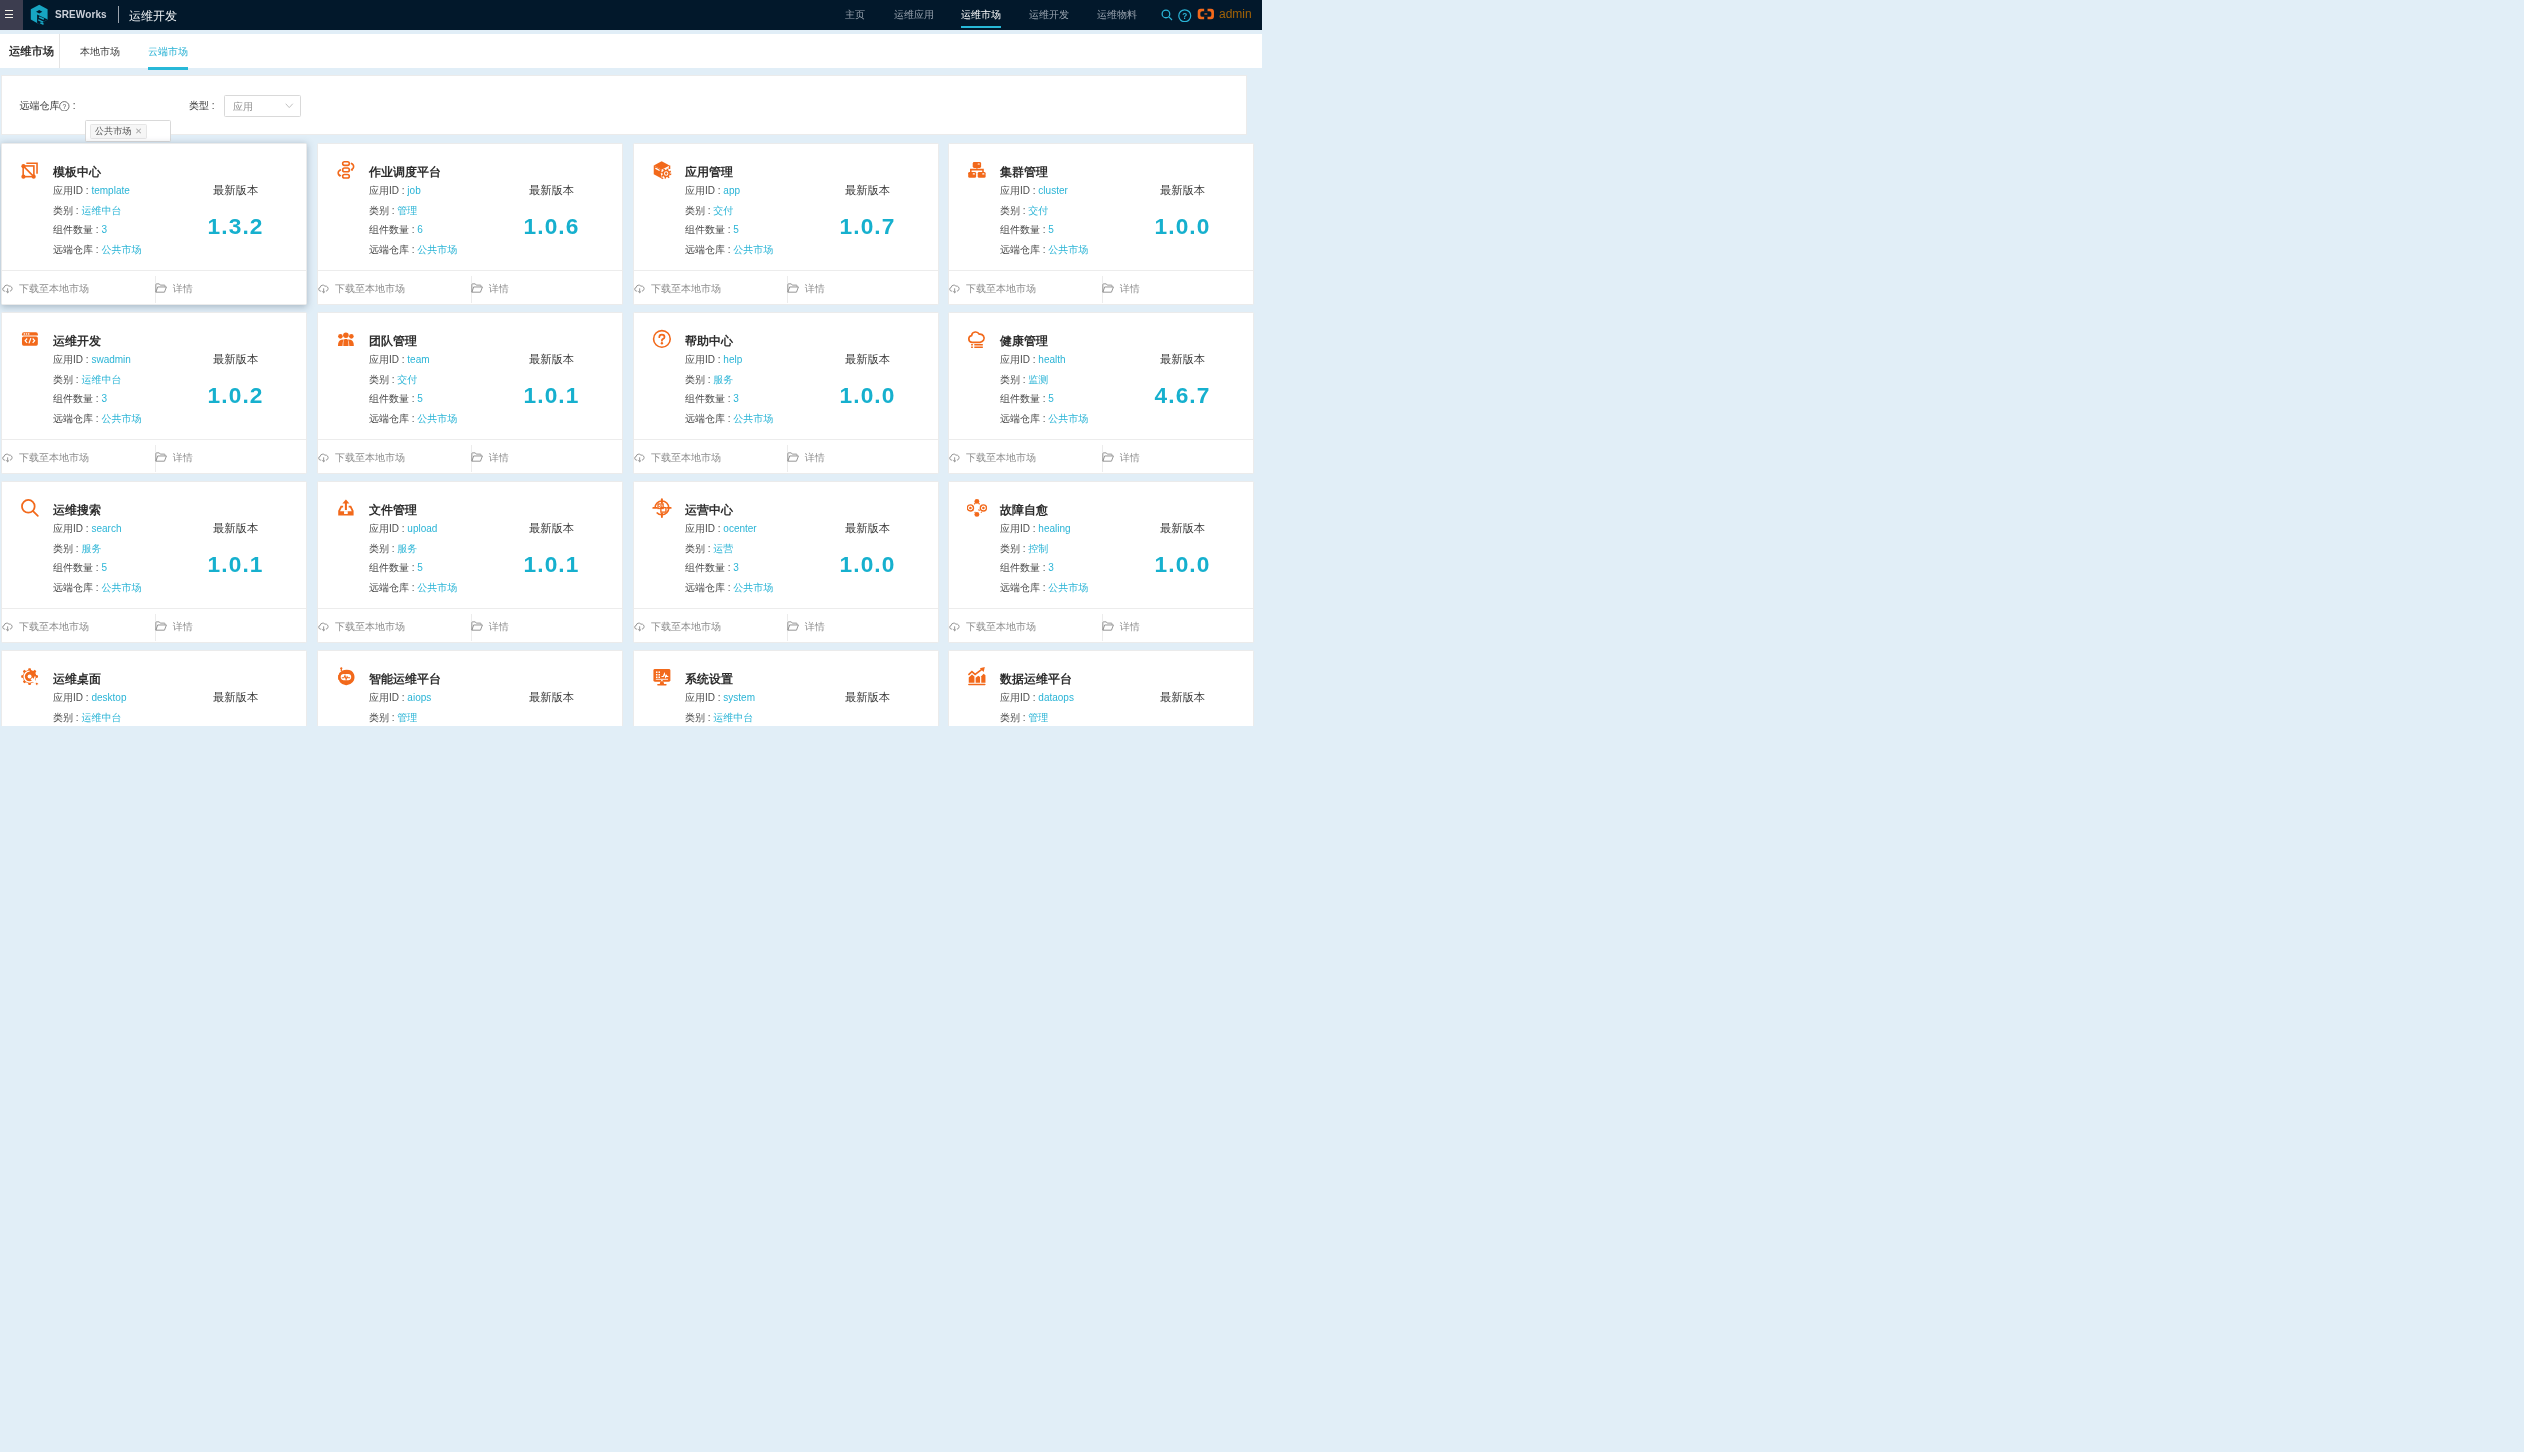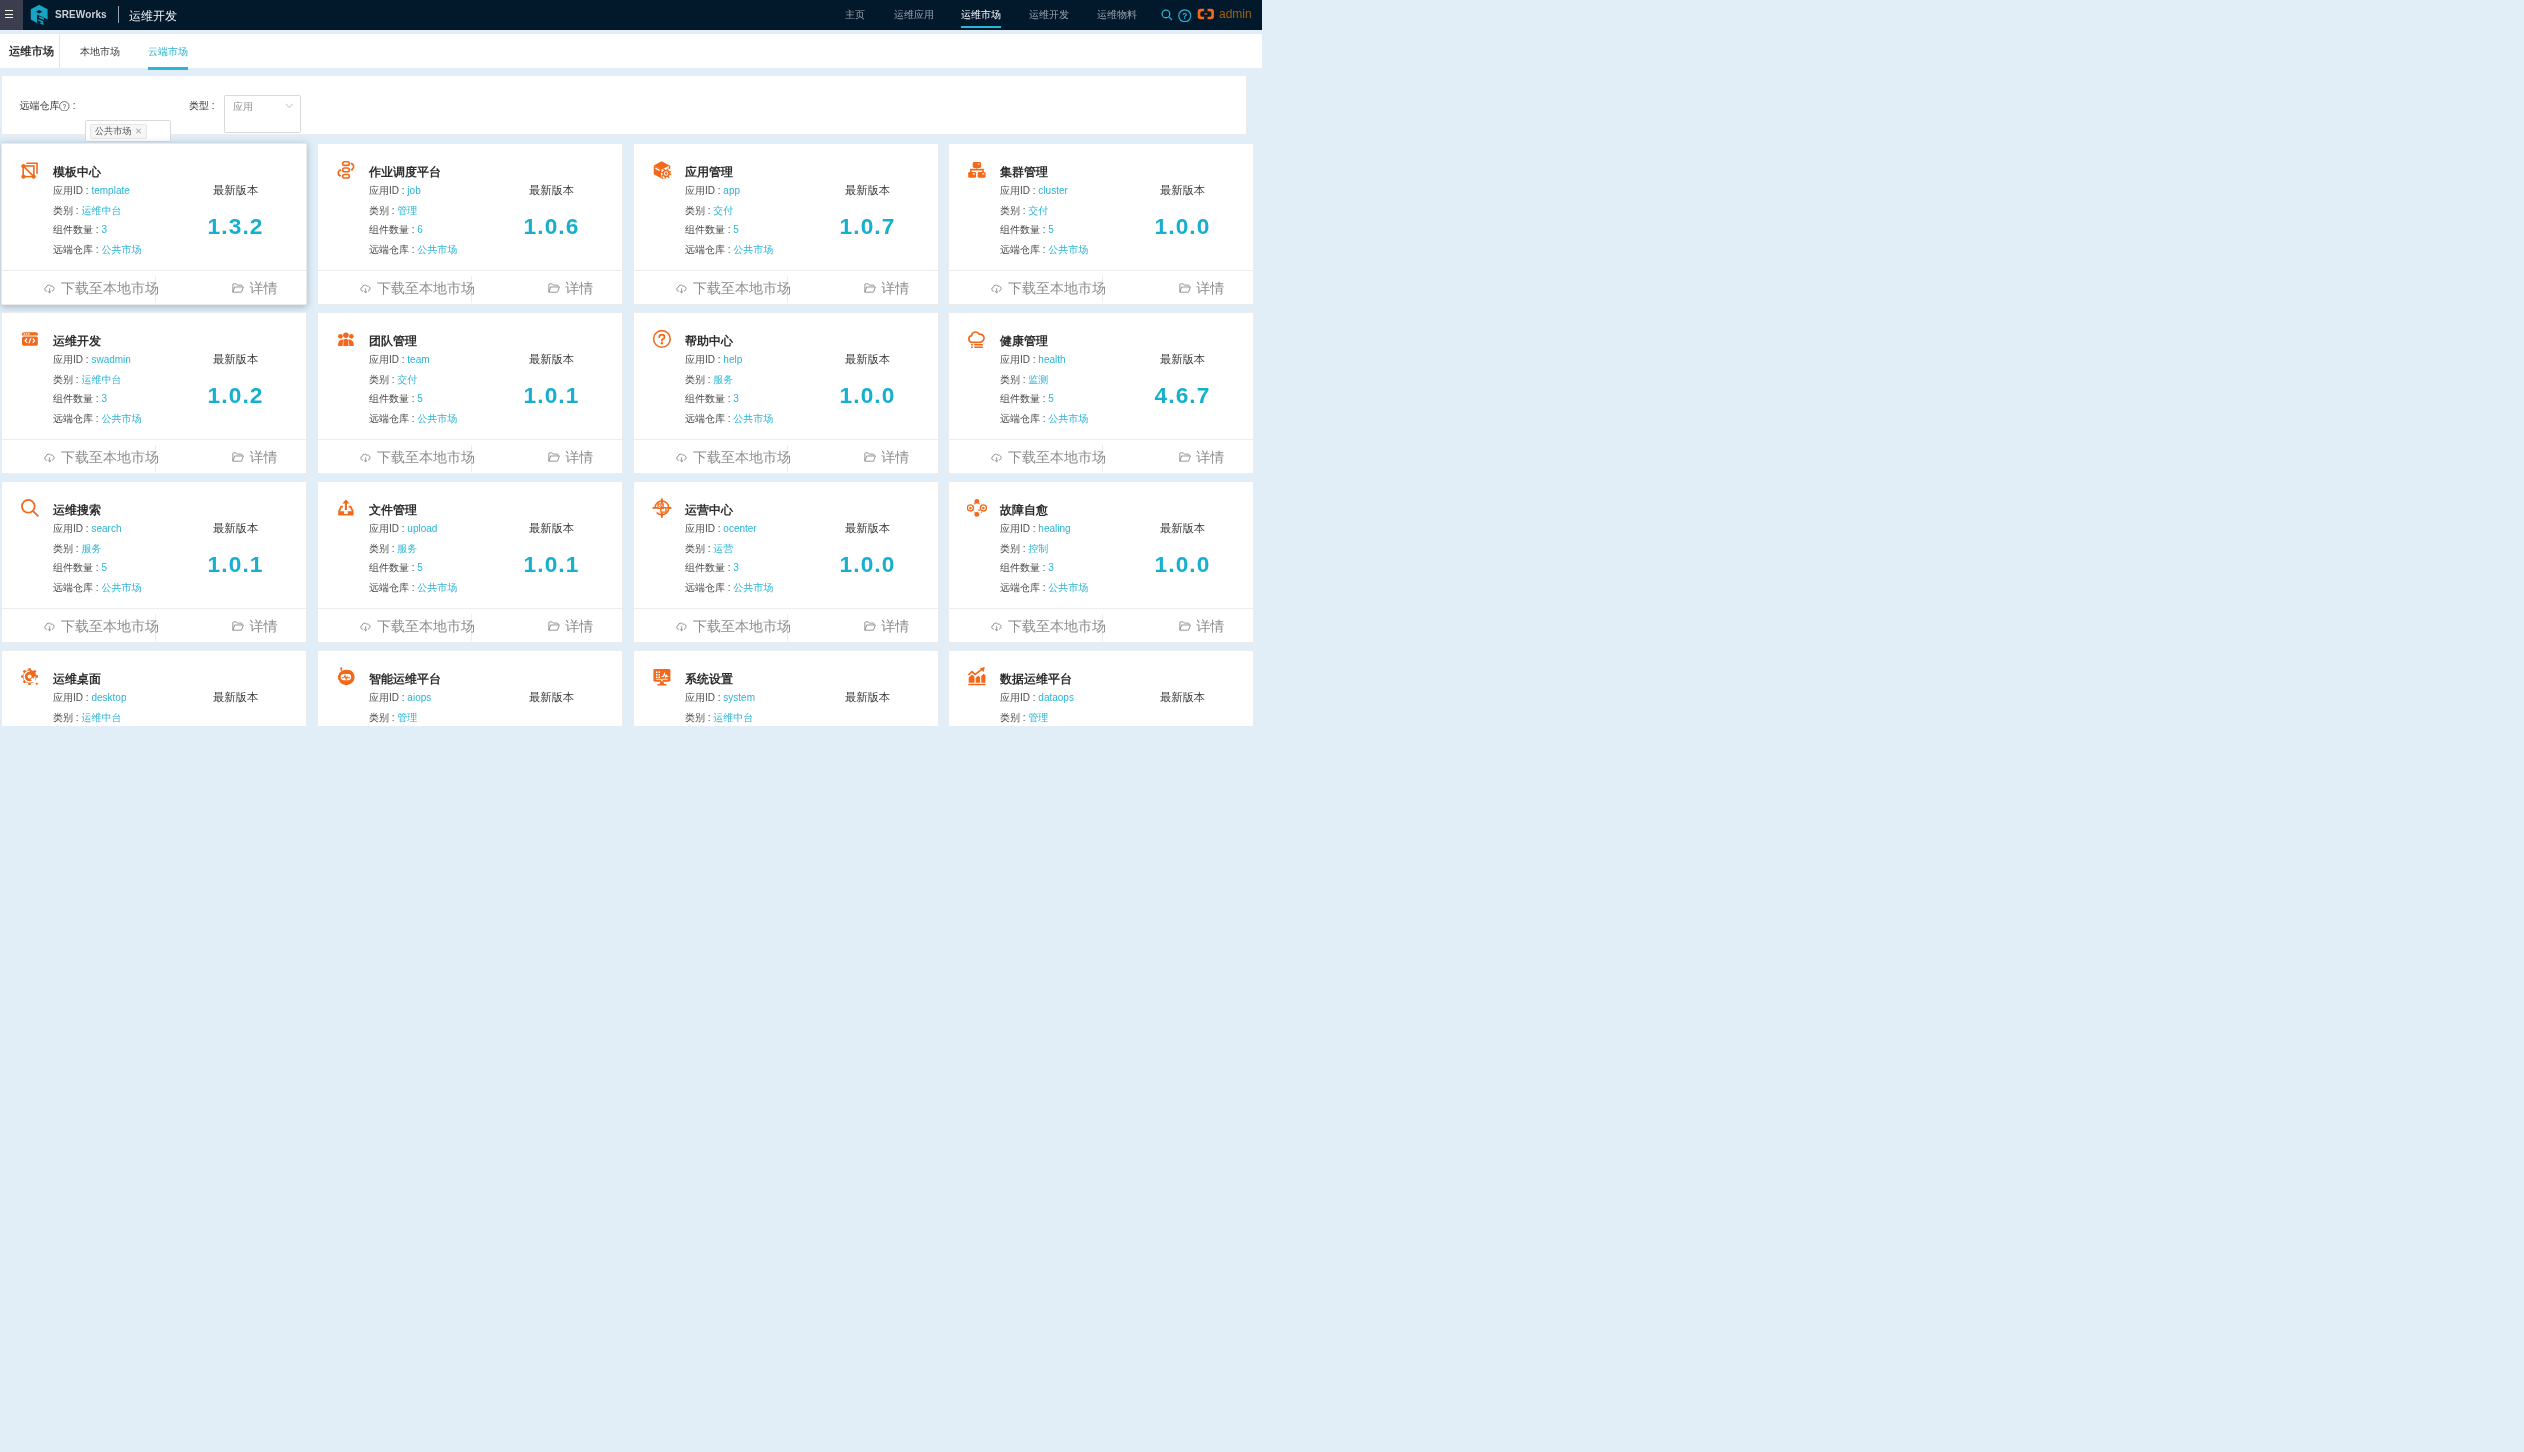--- a/index.html
+++ b/index.html
@@ -30,37 +30,37 @@
 .tab.on { color:#27b1d4; }
 #tuline { position:absolute; left:148px; top:33px; width:40px; height:2.8px; background:#27b8d8; }
 
 
 #filter { position:absolute; left:1.1px; top:75px; width:1246px; height:60px; background:#fff; border:0.7px solid #ebebeb; }
 #flabel1 { position:absolute; left:17.3px; top:23.4px; font-size:10px; color:#3a3a3a; }
 #fbox1 { position:absolute; left:83px; top:19px; width:86px; height:22px; background:#fff; border:0.7px solid #d9d9d9; border-radius:1.4px;margin-top:25px; }
 #ftag { position:absolute; left:3.5px; top:2.8px; height:15px; background:#f6f6f6; border:0.7px solid #e6e6e6; border-radius:1.4px; font-size:9.2px; color:#555; line-height:13.5px; padding:0 4.2px; }
 #ftag .x { color:#a6a6a6; margin-left:3.5px; font-size:8.5px; }
 #flabel2 { position:absolute; left:187px; top:23.4px; font-size:10px; color:#3a3a3a; }
-#fbox2 { position:absolute; left:222px; top:19px; width:77px; height:38px; background:#fff; border:0.7px solid #d9d9d9; border-radius:1.4px;text-align:right; }
+#fbox2 { position:absolute; left:222px; top:19px; width:77px; height:22px; background:#fff; border:0.7px solid #d9d9d9; border-radius:1.4px;text-align:right; }
 #fbox2 span { position:absolute; left:7.8px; top:4.2px; font-size:10px; color:#8e8e8e; }
 #fbox2 svg { position:absolute; right:6.4px; top:7px; }
 
 
 .card { position:absolute; width:306px; height:162px; background:#fff; border-radius:1.4px; border:0.7px solid #ebebeb; }
 .card.hov { box-shadow:0 1.4px 7px rgba(60,80,100,.35);padding-left:35px; }
 .cic { position:absolute; left:17.7px; top:15.6px; } .cic svg { transform:scale(1.12); transform-origin:0 0; }
 .ct { position:absolute; left:51px; top:19.5px; font-size:12px; font-weight:bold; color:#2d2d2d; }
 .fl { position:absolute; left:51px; height:12.7px; font-size:10px; color:#4c4c4c; white-space:nowrap; }
 .fl b { font-weight:normal; color:#2ab4d6; }
 .f1 { top:40px; } .f2 { top:60px; } .f3 { top:79px; } .f4 { top:99px; }
 .lvt { position:absolute; left:176px; width:115px; top:39px; text-align:center; font-size:11.3px; color:#3a3a3a; }
 .ver { position:absolute; left:176px; width:115px; top:69px; text-align:center; font-size:22.7px; font-weight:bold; color:#16b0ce; letter-spacing:1.1px; }
 .cft { position:absolute; left:0; top:126px; width:100%; height:36px; border-top:0.7px solid #ececec; }
 .cft .vd { position:absolute; left:153px; top:5px; height:27px; width:0.7px; background:#ececec; }
-.btn { position:absolute; top:0; height:100%; font-size:14px; color:#8c8c8c; display:flex; align-items:center; justify-content:center;margin-left:23px; }
+.btn { position:absolute; top:0; height:100%; font-size:10px; color:#8c8c8c; display:flex; align-items:center; justify-content:flex-start; }
 .btn svg { margin-right:5.7px; }
 .btn.l { left:0; width:153px; }
 .btn.r { left:153px; width:153px; }
 </style>
 </head>
 <body>
 
 <div id="nav">
   <div id="burger">
       <i style="top:10px"></i>

